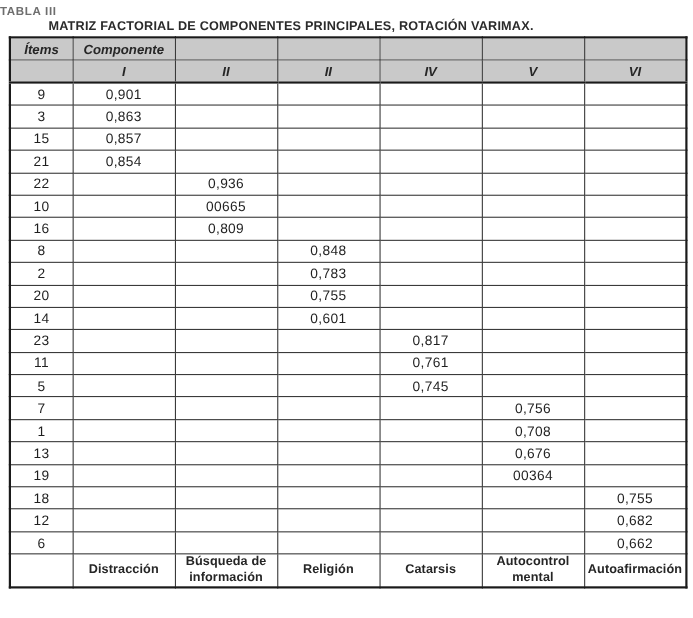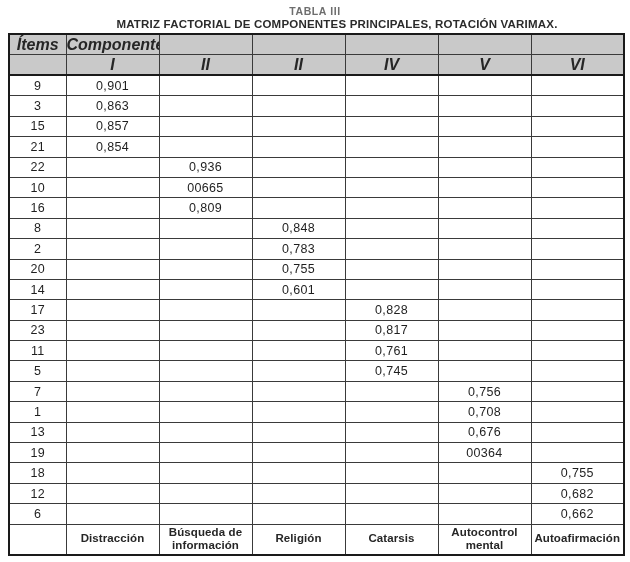--- a/index.html
+++ b/index.html
@@ -8,21 +8,20 @@
     width: 630px;
     height: 562px;
     background: #ffffff;
     font-family: "Liberation Sans", sans-serif;
     color: var(--text-color, #1f1f1f);
     overflow: hidden;
   }
   .page { width: 630px; height: 562px; }
 
   .title-block {
-    text-align: center;
     padding-top: 5px;
     line-height: 13px;
   }
   .title-line1 {
     font-size: 10.5px;
     letter-spacing: 0.6px;
     color: var(--title-gray, #6e6e6e);
     font-weight: bold;
   }
   .title-line2, .title-line3 {
@@ -44,21 +43,21 @@
     border: 1px solid #3a3a3a;
     text-align: center;
     vertical-align: middle;
     overflow: hidden;
     white-space: nowrap;
     padding: 0;
   }
   thead td {
     background: var(--header-bg, #c9c9c9);
     font-style: italic;
-    font-size: 16px;
+    font-size: 12px;
     height: 19px;
     font-weight: bold;
     color: #262626;
   }
   thead tr.header-row-2 td {
     border-bottom: 2px solid var(--border-color, #1a1a1a);
   }
   tbody td {
     font-size: 12.5px;
     height: 19.4px;
@@ -209,29 +208,20 @@
         <tr>
           <td>14</td>
           <td></td>
           <td></td>
           <td>0,601</td>
           <td></td>
           <td></td>
           <td></td>
         </tr>
         <tr>
-          <td>17</td>
-          <td></td>
-          <td></td>
-          <td></td>
-          <td>0,828</td>
-          <td></td>
-          <td></td>
-        </tr>
-        <tr>
           <td>23</td>
           <td></td>
           <td></td>
           <td></td>
           <td>0,817</td>
           <td></td>
           <td></td>
         </tr>
         <tr>
           <td>11</td>

